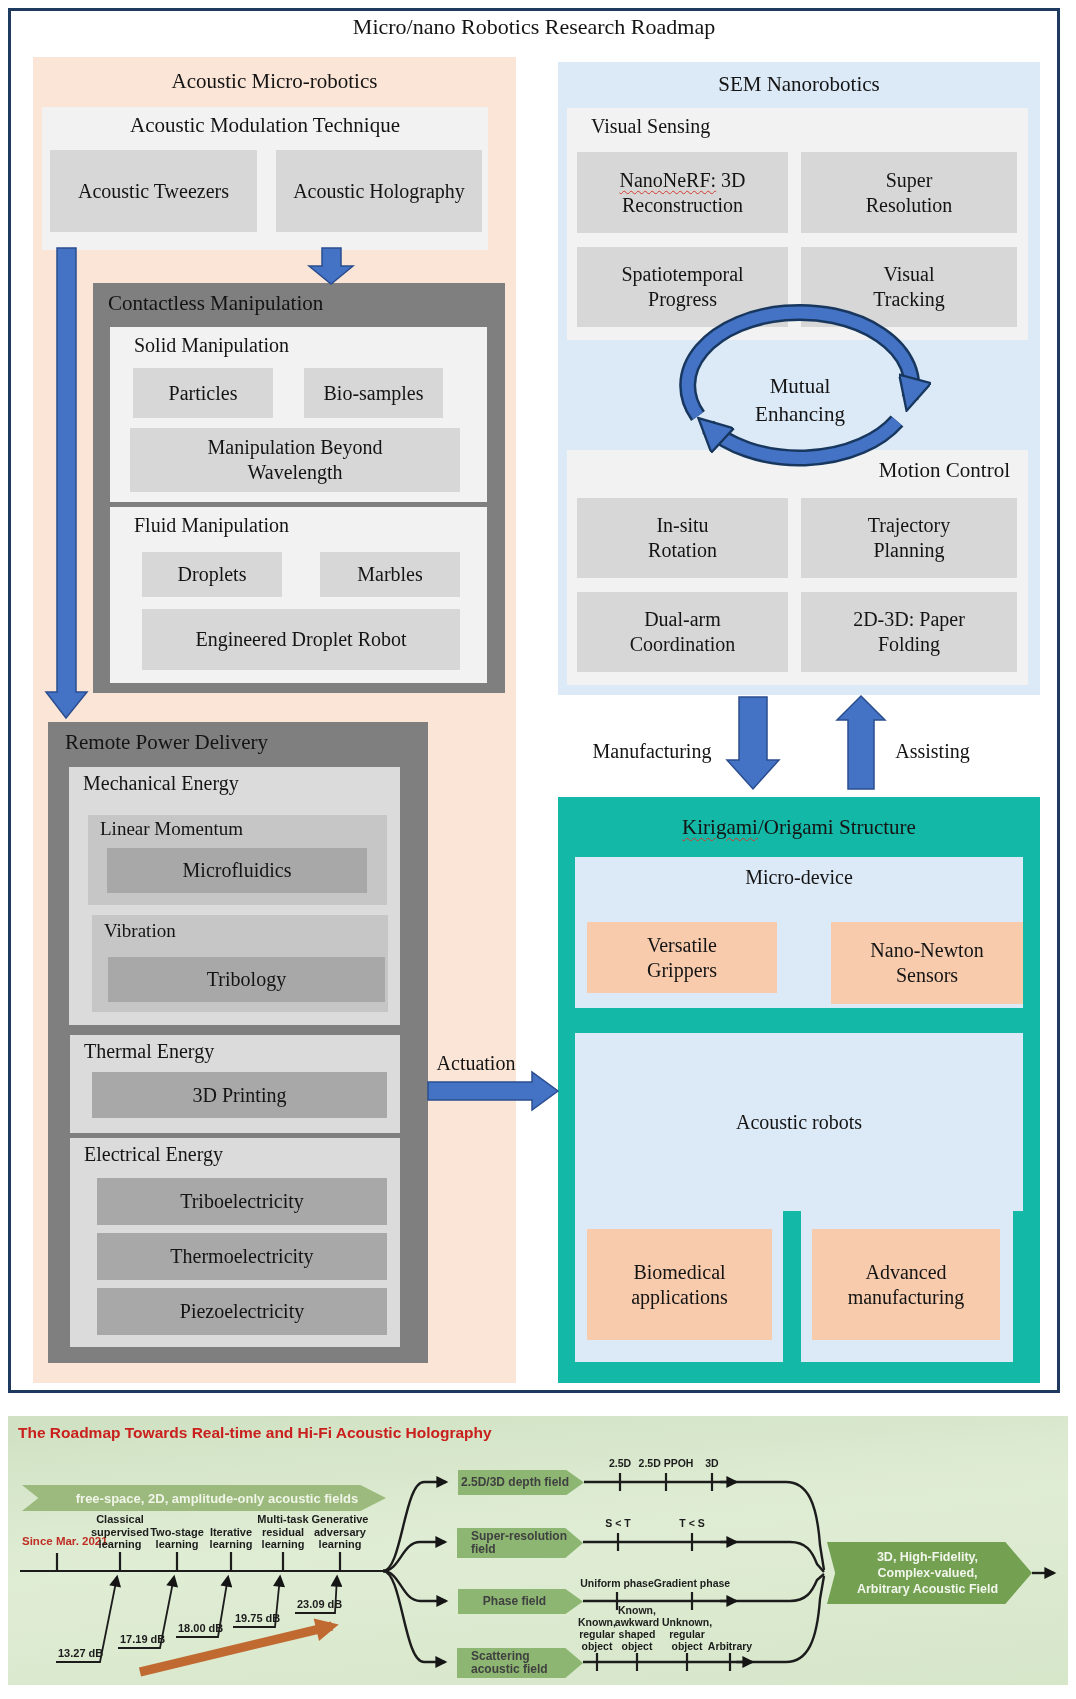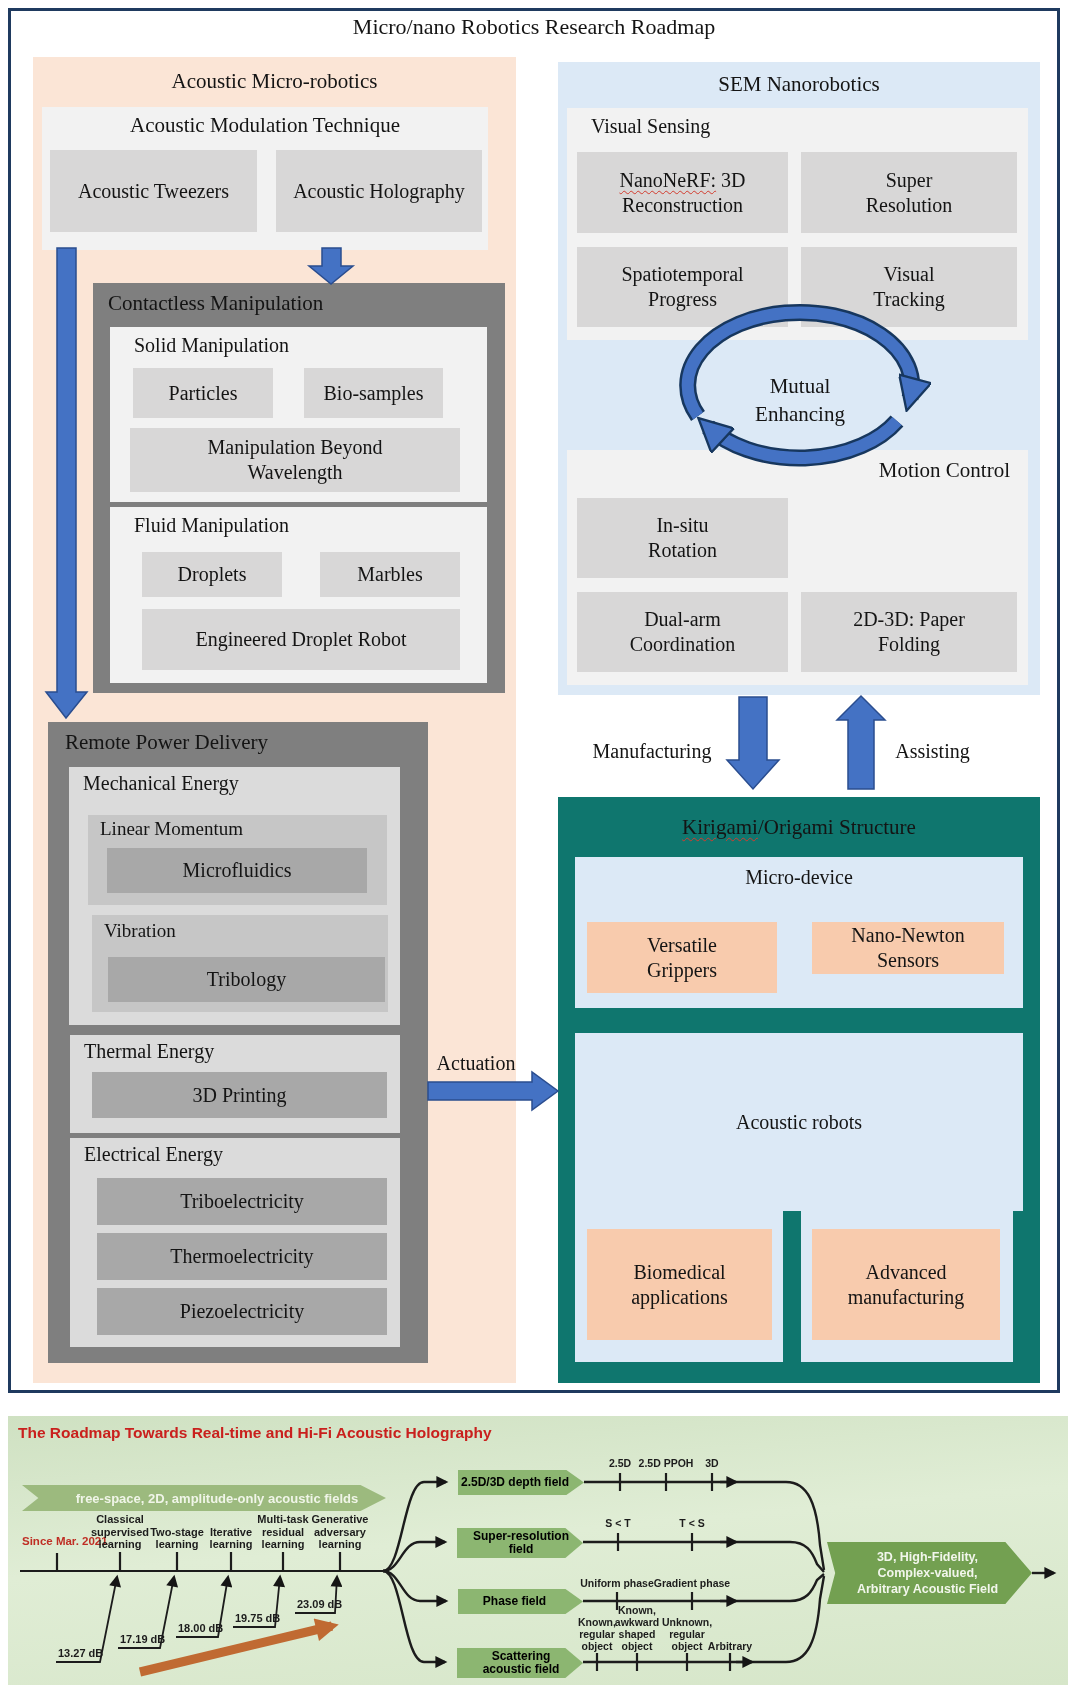--- a/index.html
+++ b/index.html
@@ -10,21 +10,21 @@
   .lbl{position:absolute;color:#141414;white-space:nowrap}
   .cbox{position:absolute;display:flex;flex-direction:column;align-items:center;justify-content:center;
         text-align:center;color:#141414;line-height:1.24}
   .f19{font-size:19px}.f20{font-size:20px}.f21{font-size:21px}.f22{font-size:22px}
   .sans{font-family:"Liberation Sans",sans-serif}
   .sq{text-decoration-line:underline;text-decoration-style:wavy;text-decoration-color:#d23b2e;
       text-decoration-thickness:1px;text-underline-offset:3px}
   .gtick{position:absolute;display:flex;align-items:flex-end;justify-content:center;text-align:center;
          font-family:"Liberation Sans",sans-serif;font-weight:700;color:#1c1c1c;line-height:1.14}
   .garrow{position:absolute;display:flex;flex-direction:column;align-items:center;justify-content:center;
-          text-align:center;font-family:"Liberation Sans",sans-serif;font-weight:700;color:#000000;
+          font-family:"Liberation Sans",sans-serif;font-weight:700;color:#404040;
           line-height:1.12;clip-path:polygon(0 0,86% 0,100% 50%,86% 100%,0 100%);
           background:#8cb671;padding-right:12px;box-sizing:border-box}
   .dbl{position:absolute;font-family:Liberation Sans, sans-serif;font-weight:700;font-size:11px;
        color:#1c1c1c;white-space:nowrap}
   svg{position:absolute;left:0;top:0;pointer-events:none}
 </style>
 </head>
 <body>
 
 <div id="root">
@@ -98,35 +98,36 @@
       <div class="cbox f20" style="left:234px;top:44px;width:216px;height:81px;background:#d8d7d7;padding:0 76px;box-sizing:border-box">Super Resolution</div>
       <div class="cbox f20" style="left:10px;top:139px;width:211px;height:80px;background:#d8d7d7;padding:0 35px;box-sizing:border-box">Spatiotemporal Progress</div>
       <div class="cbox f20" style="left:234px;top:139px;width:216px;height:80px;background:#d8d7d7;padding:4px 60px;box-sizing:border-box">Visual Tracking</div>
     </div>
 
     <div class="cbox f21" style="left:177px;top:310px;width:130px;height:56px;line-height:1.35;z-index:5">Mutual Enhancing</div>
 
     <div class="panel" style="left:9px;top:388px;width:461px;height:235px;background:#f2f2f2">
       <div class="lbl f21" style="right:18px;top:8px">Motion Control</div>
       <div class="cbox f20" style="left:10px;top:48px;width:211px;height:80px;background:#d8d7d7;padding:0 55px;box-sizing:border-box">In-situ Rotation</div>
+      <div class="cbox f20" style="left:234px;top:48px;width:216px;height:80px;background:#d8d7d7;padding:0 55px;box-sizing:border-box">Trajectory Planning</div>
       <div class="cbox f20" style="left:10px;top:142px;width:211px;height:80px;background:#d8d7d7;padding:0 24px;box-sizing:border-box">Dual-arm Coordination</div>
       <div class="cbox f20" style="left:234px;top:142px;width:216px;height:80px;background:#d8d7d7;padding:0 45px;box-sizing:border-box">2D-3D: Paper Folding</div>
     </div>
   </div>
 
   <div class="hdr f20" style="left:572px;top:740px;width:160px;z-index:5">Manufacturing</div>
   <div class="hdr f20" style="left:885px;top:740px;width:95px;z-index:5">Assisting</div>
 
-  <div class="panel" style="left:558px;top:797px;width:482px;height:586px;background:#0f766e;z-index:1">
+  <div class="panel" style="left:558px;top:797px;width:482px;height:586px;background:#14b8a6;z-index:1">
     <div class="hdr f21" style="left:0;top:18px;width:482px"><span class="sq">Kirigami</span><span>/Origami Structure</span></div>
 
     <div class="panel" style="left:17px;top:60px;width:448px;height:151px;background:#dce9f6">
       <div class="hdr f20" style="left:0;top:9px;width:448px">Micro-device</div>
       <div class="cbox f20" style="left:12px;top:65px;width:190px;height:71px;background:#f8cbad;padding:0 45px;box-sizing:border-box">Versatile Grippers</div>
-      <div class="cbox f20" style="left:237px;top:65px;width:192px;height:52px;background:#f8cbad;padding:0 30px;box-sizing:border-box">Nano-Newton Sensors</div>
+      <div class="cbox f20" style="left:256px;top:65px;width:192px;height:82px;background:#f8cbad;padding:0 30px;box-sizing:border-box">Nano-Newton Sensors</div>
     </div>
 
     <div class="cbox f20" style="left:17px;top:236px;width:448px;height:178px;background:#dce9f6">Acoustic robots</div>
 
     <div class="panel" style="left:17px;top:406px;width:208px;height:159px;background:#dce9f6">
       <div class="cbox f20" style="left:12px;top:26px;width:185px;height:111px;background:#f8cbad;padding:0 35px;box-sizing:border-box">Biomedical applications</div>
     </div>
     <div class="panel" style="left:243px;top:406px;width:212px;height:159px;background:#dce9f6">
       <div class="cbox f20" style="left:11px;top:26px;width:188px;height:111px;background:#f8cbad;padding:0 20px;box-sizing:border-box">Advanced manufacturing</div>
     </div>

